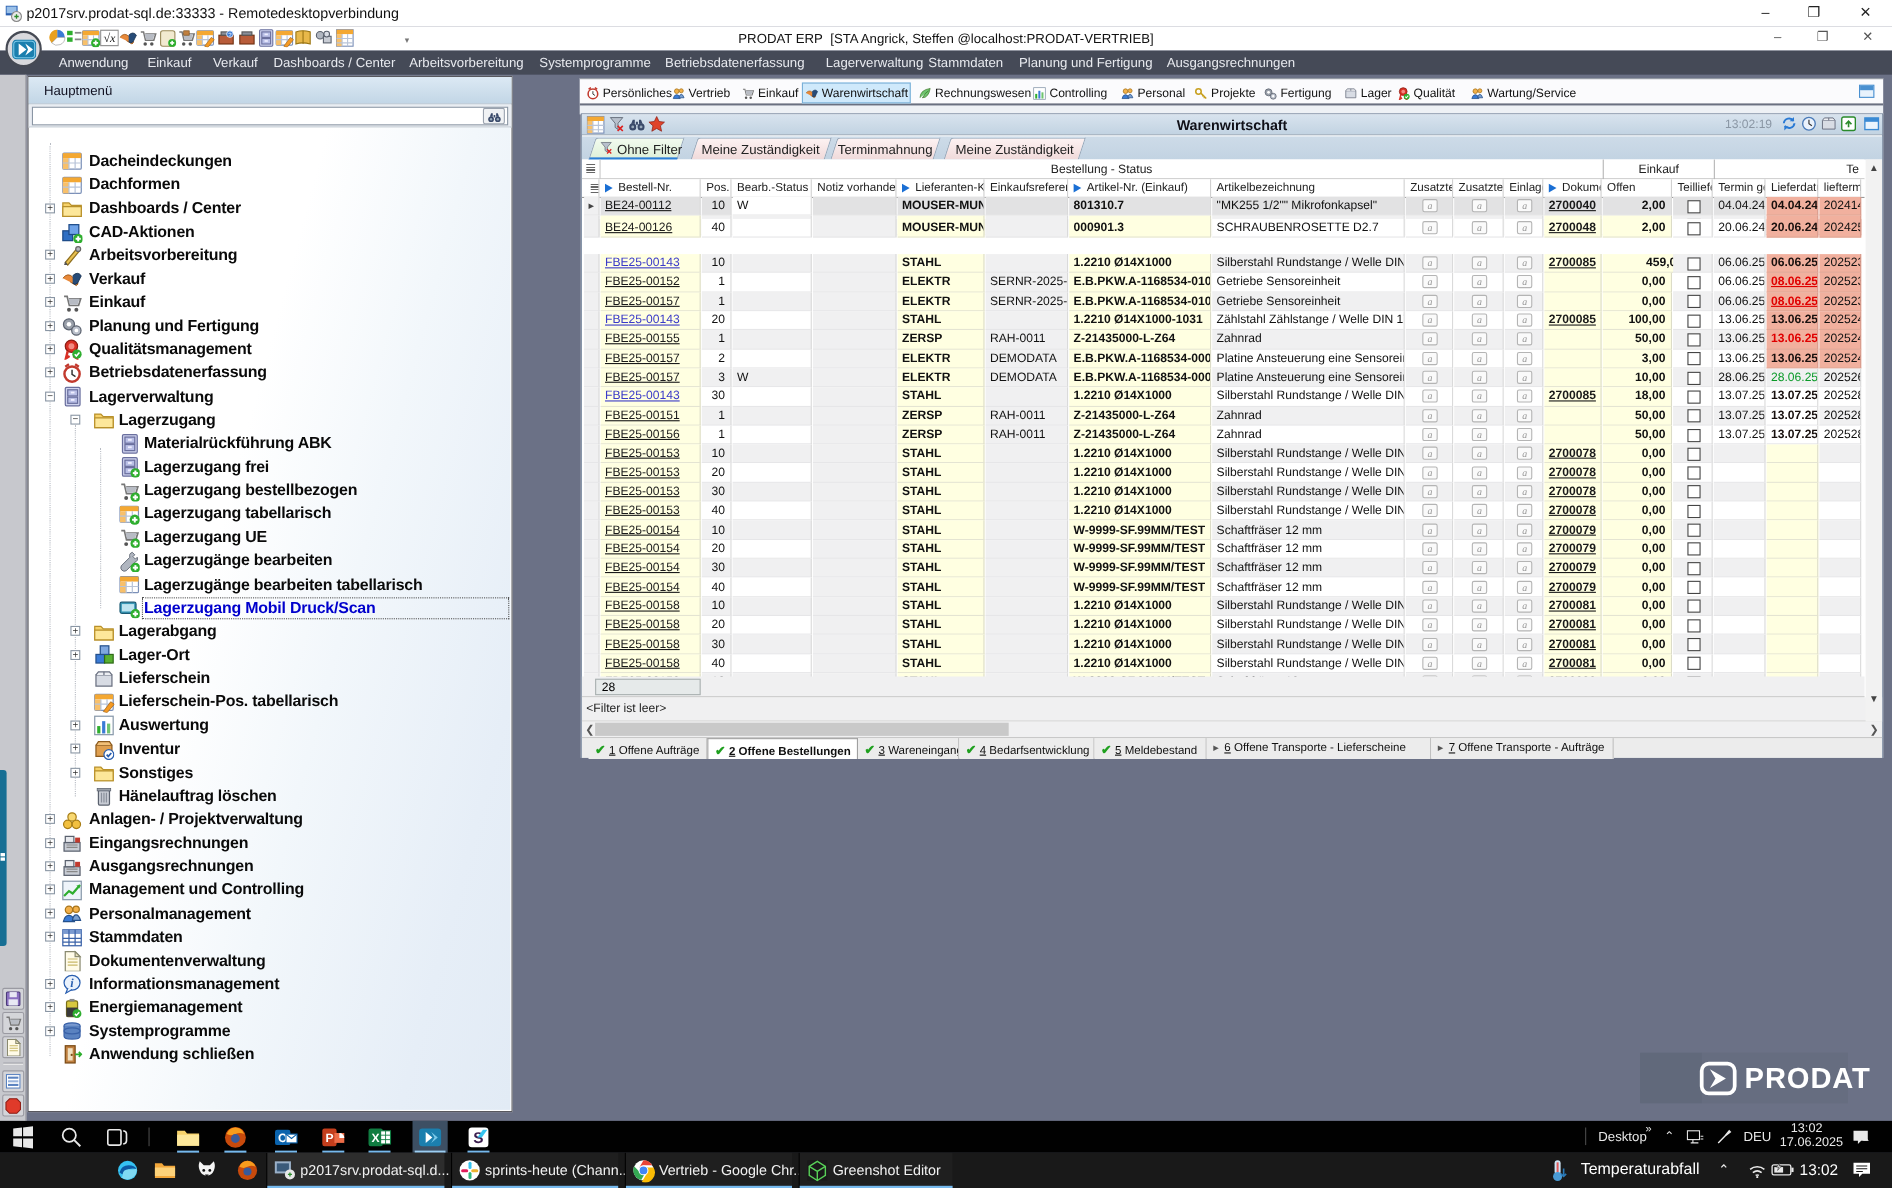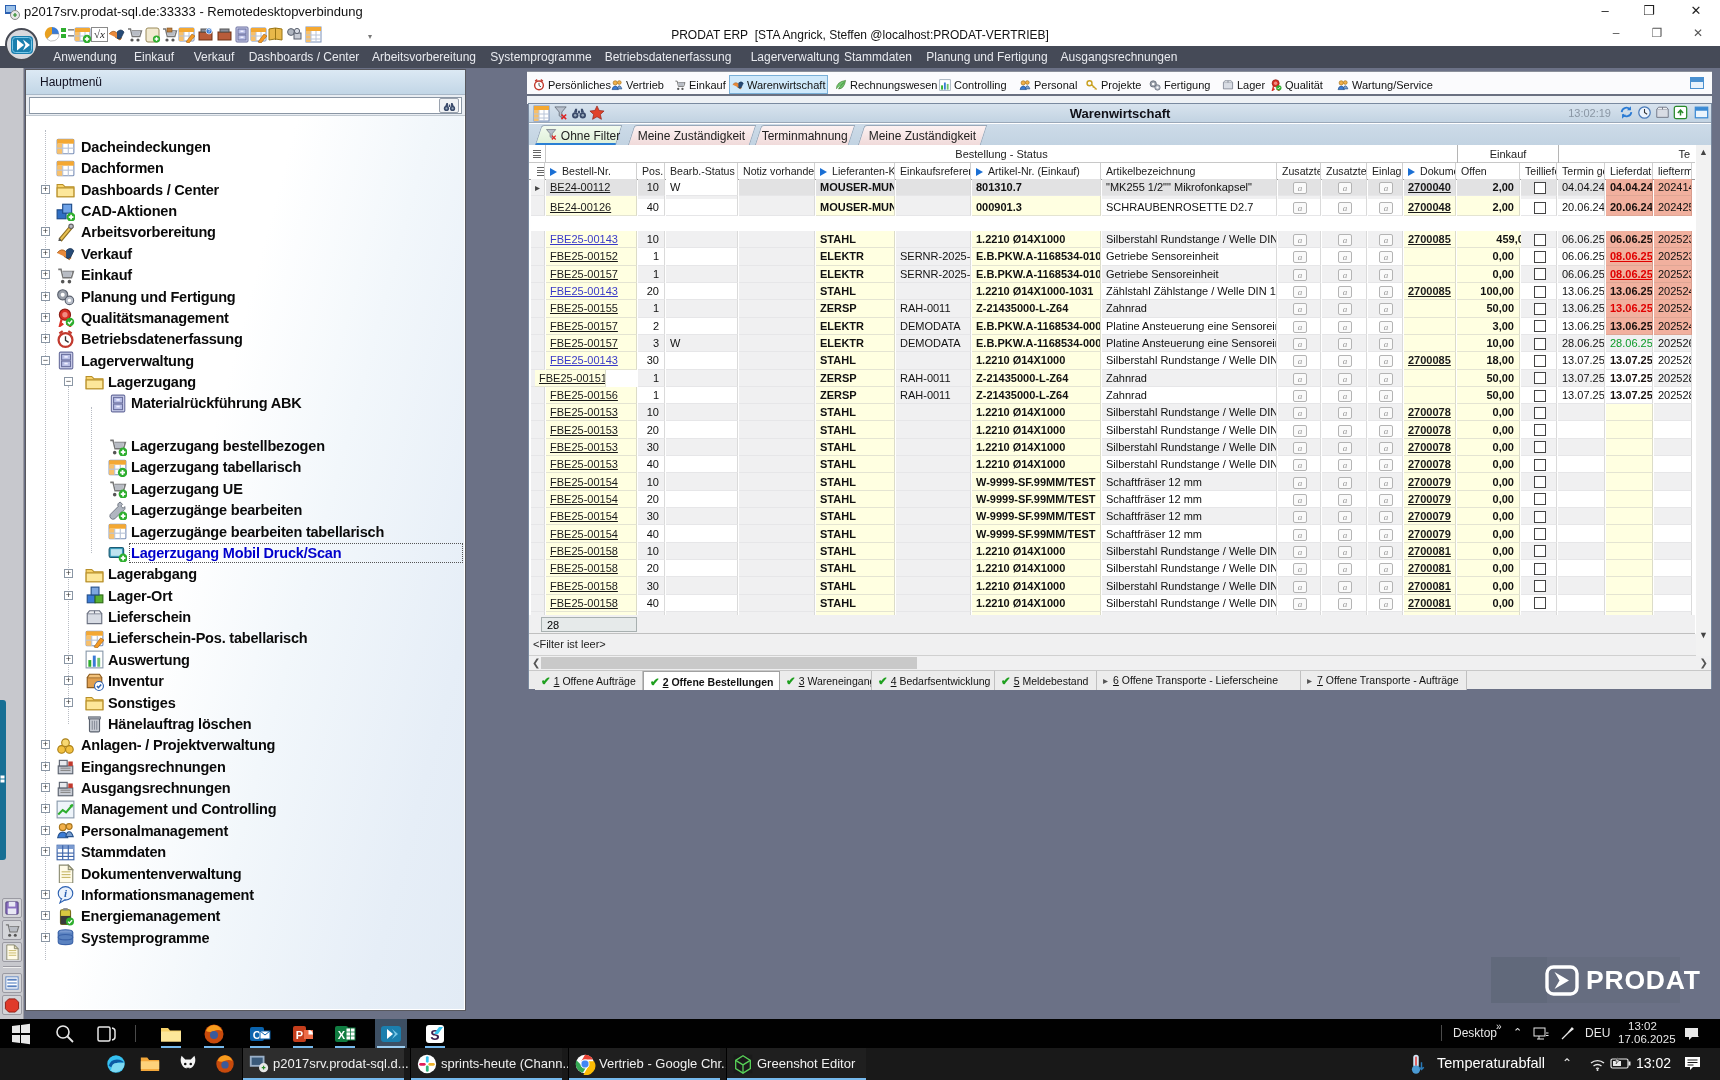--- a/index.html
+++ b/index.html
@@ -624,20 +624,26 @@
             <use href="#i-folder"></use>
           </svg>
 <span class="tlabel" style="left:81px">Lagerzugang</span>
 </div>
 <div class="titem" style="top:276.8px">
 <svg class="tico" style="left:81px" width="19" height="19" viewBox="0 0 17 17">
             <use href="#i-cab"></use>
           </svg>
 <span class="tlabel" style="left:104px">Materialrückführung ABK</span>
 </div>
+<div class="titem" style="top:298.2px">
+<svg class="tico" style="left:81px" width="19" height="19" viewBox="0 0 17 17">
+            <use href="#i-cabp"></use>
+          </svg>
+<span class="tlabel" style="left:104px">Lagerzugang frei</span>
+</div>
 <div class="titem" style="top:319.5px">
 <svg class="tico" style="left:81px" width="19" height="19" viewBox="0 0 17 17">
             <use href="#i-cartp"></use>
           </svg>
 <span class="tlabel" style="left:104px">Lagerzugang bestellbezogen</span>
 </div>
 <div class="titem" style="top:340.9px">
 <svg class="tico" style="left:81px" width="19" height="19" viewBox="0 0 17 17">
             <use href="#i-tblp"></use>
           </svg>
@@ -781,20 +787,26 @@
             <use href="#i-batt"></use>
           </svg>
 <span class="tlabel" style="left:54px">Energiemanagement</span>
 </div>
 <div class="titem" style="top:811.1px">
 <span class="expbox" style="left:14px">+</span>
 <svg class="tico" style="left:29px" width="19" height="19" viewBox="0 0 17 17">
             <use href="#i-disks"></use>
           </svg>
 <span class="tlabel" style="left:54px">Systemprogramme</span>
+</div>
+<div class="titem" style="top:832.4px">
+<svg class="tico" style="left:29px" width="19" height="19" viewBox="0 0 17 17">
+            <use href="#i-exit"></use>
+          </svg>
+<span class="tlabel" style="left:54px">Anwendung schließen</span>
 </div>
   </div>
 </div>
 <div class="abs" id="tabbar">
   <div class="ttab" style="left:4px">
         <svg width="12" height="12" viewBox="0 0 17 17">
           <use href="#i-clockr"></use>
         </svg>
         <span>Persönliches</span>
       </div>
@@ -1152,21 +1164,21 @@
 <div class="cell c-einl bg-w ctr" style="left:839px;width:35px;"><span class="abtn">a</span></div>
 <div class="cell c-dok bg-y" style="left:875px;width:52px;"><span class="lnk b">2700085</span></div>
 <div class="cell c-offen bg-y tr b" style="left:928px;width:63px;">18,00</div>
 <div class="cell c-teil bg-w ctr" style="left:992px;width:36px;"><span class="cbx"></span></div>
 <div class="cell c-termin bg-w" style="left:1029px;width:47px;">13.07.25</div>
 <div class="cell c-liefd bg-w ld-k" style="left:1077px;width:47px;">13.07.25</div>
 <div class="cell c-liefw bg-w" style="left:1125px;width:38px;">202528</div>
 </div>
 <div class="row" style="top:265.52px">
 <div class="cell c-sel bg-selcol" style="left:2px;width:14px;"></div>
-<div class="cell c-best bg-y" style="left:6px;width:71px;"><span class="lnk">FBE25-00151</span></div>
+<div class="cell c-best bg-y" style="left:17px;width:91px;"><span class="lnk">FBE25-00151</span></div>
 <div class="cell c-pos bg-st tr" style="left:109px;width:27px;">1</div>
 <div class="cell c-bearb bg-st" style="left:137px;width:72px;"></div>
 <div class="cell c-notiz bg-st bg-gr" style="left:210px;width:76px;"></div>
 <div class="cell c-liefk bg-y b" style="left:287px;width:79px;">ZERSP</div>
 <div class="cell c-eref bg-st bg-gr" style="left:367px;width:75px;">RAH-0011</div>
 <div class="cell c-artnr bg-y b" style="left:443px;width:129px;">Z-21435000-L-Z64</div>
 <div class="cell c-artbez bg-st" style="left:573px;width:175px;">Zahnrad</div>
 <div class="cell c-zus1 bg-st ctr" style="left:749px;width:43px;"><span class="abtn">a</span></div>
 <div class="cell c-zus2 bg-st ctr" style="left:793px;width:45px;"><span class="abtn">a</span></div>
 <div class="cell c-einl bg-st ctr" style="left:839px;width:35px;"><span class="abtn">a</span></div>

